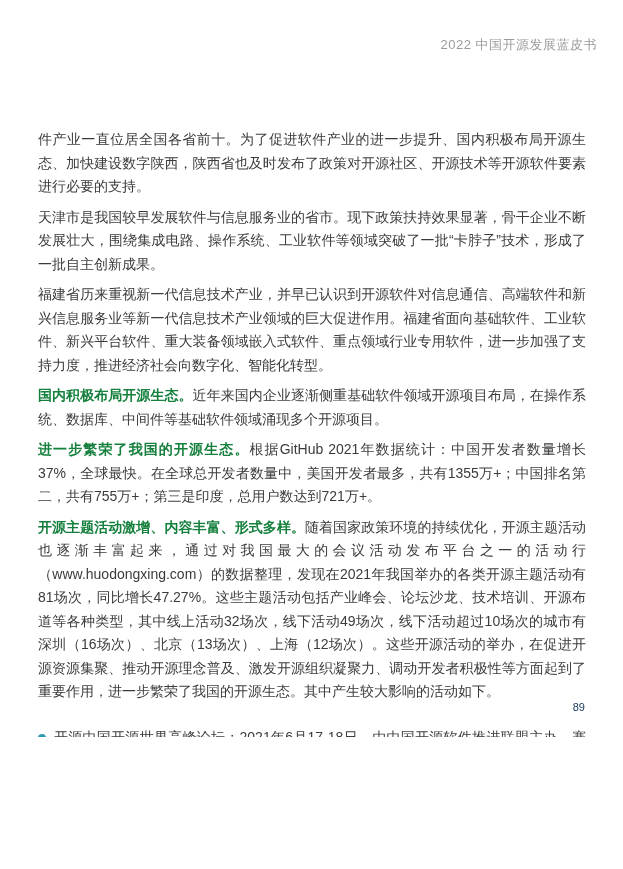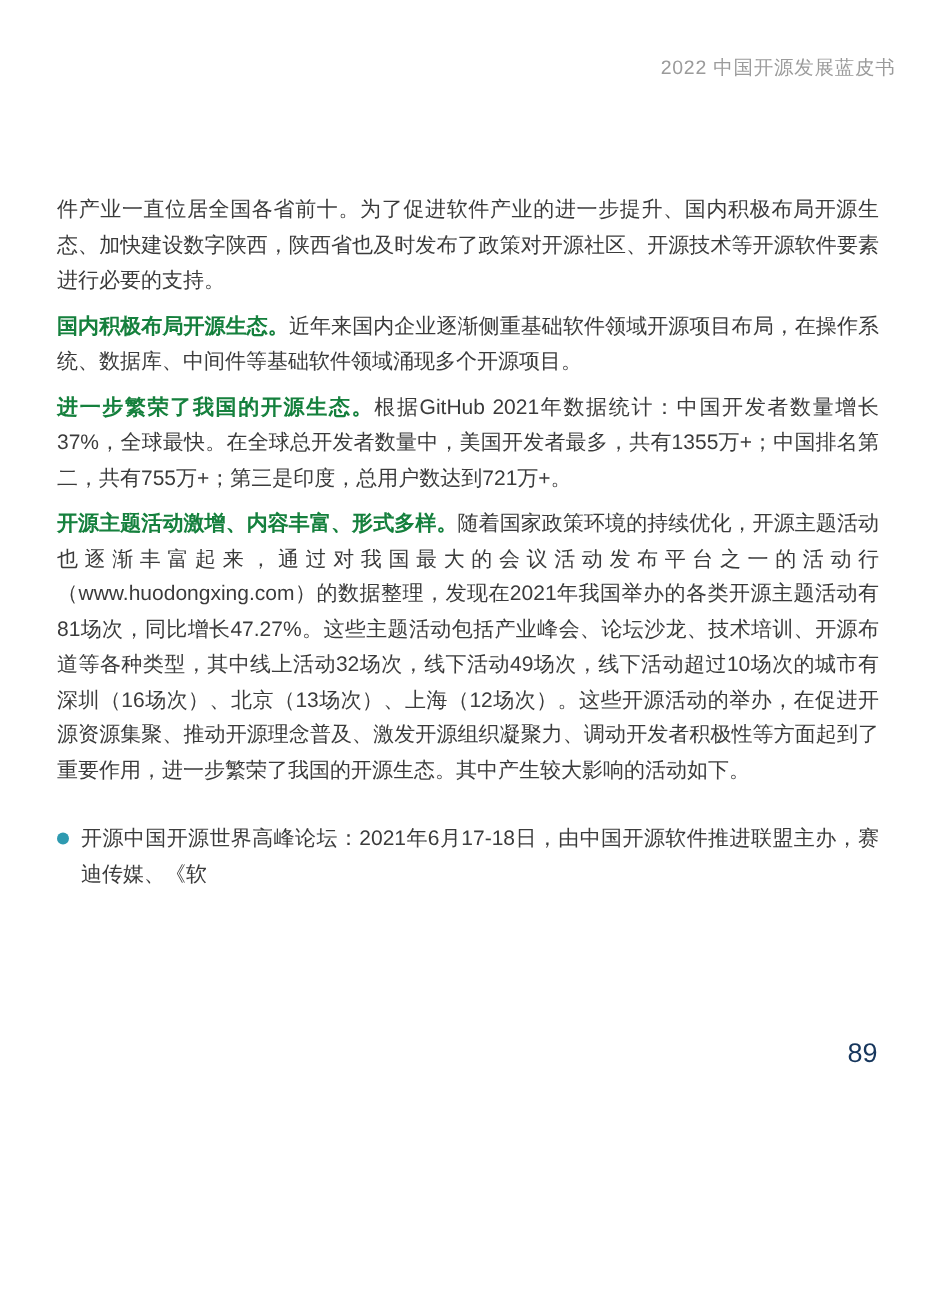--- a/index.html
+++ b/index.html
@@ -67,36 +67,38 @@
   .bullet-text {
     font-size: 14px;
     line-height: 23.5px;
     color: #3b3b3b;
     text-align: justify;
   }
   .page-number {
     position: absolute;
     right: 38px;
     bottom: 24px;
-    font-size: 18px;
+    font-size: 11px;
     color: #16365c;
   }
 </style>
 </head>
 <body>
 
 <div class="page">
 
   <div class="page-header">2022 中国开源发展蓝皮书</div>
 
   <div class="content">
 
     <p class="body-para">件产业一直位居全国各省前十。为了促进软件产业的进一步提升、国内积极布局开源生态、加快建设数字陕西，陕西省也及时发布了政策对开源社区、开源技术等开源软件要素进行必要的支持。</p>
 
+    <p class="body-para">天津市是我国较早发展软件与信息服务业的省市。现下政策扶持效果显著，骨干企业不断发展壮大，围绕集成电路、操作系统、工业软件等领域突破了一批“卡脖子”技术，形成了一批自主创新成果。</p>
 
+    <p class="body-para">福建省历来重视新一代信息技术产业，并早已认识到开源软件对信息通信、高端软件和新兴信息服务业等新一代信息技术产业领域的巨大促进作用。福建省面向基础软件、工业软件、新兴平台软件、重大装备领域嵌入式软件、重点领域行业专用软件，进一步加强了支持力度，推进经济社会向数字化、智能化转型。</p>
 
 
     <p class="body-para">
       <span class="para-lead">国内积极布局开源生态。</span><span>近年来国内企业逐渐侧重基础软件领域开源项目布局，在操作系统、数据库、中间件等基础软件领域涌现多个开源项目。</span>
     </p>
 
 
     <p class="body-para">
       <span class="para-lead">进一步繁荣了我国的开源生态。</span><span>根据GitHub 2021年数据统计：中国开发者数量增长37%，全球最快。在全球总开发者数量中，美国开发者最多，共有1355万+；中国排名第二，共有755万+；第三是印度，总用户数达到721万+。</span>
     </p>

